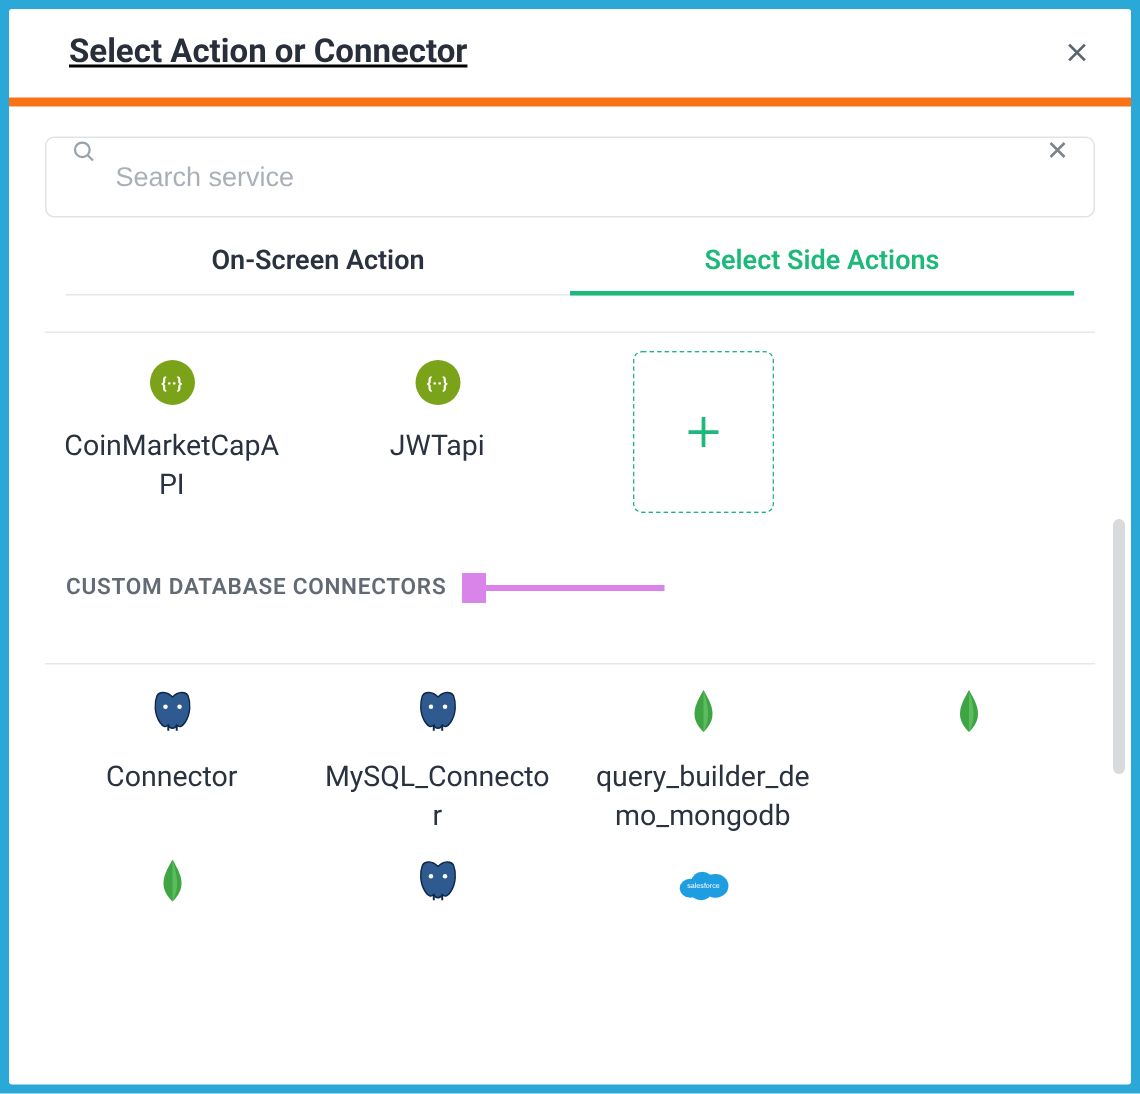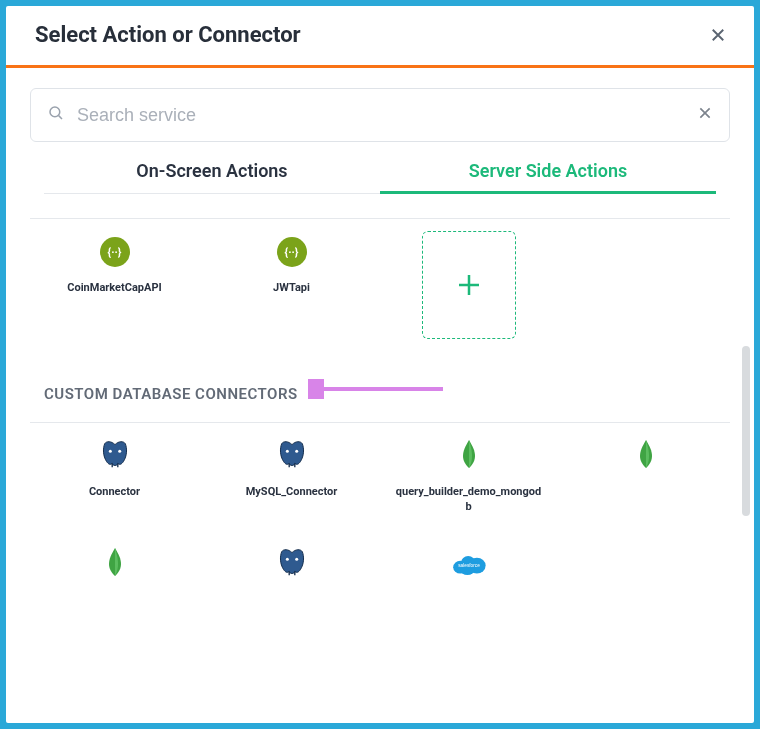--- a/index.html
+++ b/index.html
@@ -17,22 +17,23 @@
       height: 100%;
       border-radius: 2px;
       display: flex;
       flex-direction: column;
       overflow: hidden;
     }
     .modal-header {
       display: flex;
       justify-content: space-between;
       align-items: center;
-      padding: 16px 24px 18px 29px;
-      border-bottom: 3px solid #f97316;
+      padding: 16px 24px 18px 40px;
+      border-bottom: 6px solid #f97316;
+      text-decoration: underline;
     }
     .modal-title {
       font-size: 22px;
       font-weight: 700;
       color: #282f3a;
     }
     .close-x {
       width: 24px;
       height: 24px;
       display: flex;
@@ -46,21 +47,20 @@
     .body {
       flex: 1;
       overflow-y: auto;
       padding: 20px 24px 0 24px;
     }
     .search-row {
       border: 1px solid #dfe3e8;
       border-radius: 6px;
       height: 54px;
       display: flex;
-      align-items: center;
       padding: 0 16px;
       margin-bottom: 18px;
     }
     .search-icon { color: #9aa2ad; margin-right: 12px; }
     .search-icon svg { width: 18px; height: 18px; }
     .search-input {
       flex: 1;
       border: none;
       outline: none;
       font-size: 18px;
@@ -118,44 +118,43 @@
     }
     .cell-icon {
       width: 30px;
       height: 30px;
       margin-bottom: 14px;
       display: flex;
       align-items: center;
       justify-content: center;
     }
     .cell-label {
-      font-size: 11px;
+      font-size: 19px;
       color: #2a3240;
       line-height: 1.35;
       word-break: break-word;
       max-width: 150px;
-      font-weight: bold;
     }
     .add-tile {
       width: 94px;
       height: 108px;
       border: 1.5px dashed #1cb97a;
       border-radius: 6px;
       display: flex;
       align-items: center;
       justify-content: center;
       cursor: pointer;
       margin: -6px auto 0 auto;
     }
     .add-tile svg { width: 30px; height: 30px; color: #1cb97a; }
 
     .section-heading-row {
       display: flex;
-      align-items: flex-end;
-      margin: 22px 0 19px 14px;
+      align-items: flex-start;
+      margin: 22px 0 36px 14px;
     }
     .section-heading {
       font-size: 15px;
       letter-spacing: 0.5px;
       color: #626a76;
       font-weight: 600;
     }
     .arrow-anno {
       margin-left: 10px;
     }
@@ -210,22 +209,22 @@
       </span>
       <input class="search-input" type="text" placeholder="Search service" style="">
       <span class="clear-x">
         <svg viewBox="0 0 24 24" fill="none" stroke="currentColor" stroke-width="2.5">
               <path d="M5 5 L19 19 M19 5 L5 19"></path>
             </svg>
       </span>
     </div>
 
     <div class="tabs">
-      <div class="tab">On-Screen Actions</div>
-      <div class="tab active">Server Side Actions</div>
+      <div class="tab">On-Screen Action</div>
+      <div class="tab active">Select Side Actions</div>
     </div>
 
     <hr class="section-hr">
 
     <div class="grid">
       <div class="cell">
         <div class="cell-icon">
               <div class="round-badge">{··}</div>
             </div>
         <div class="cell-label">CoinMarketCapAPI</div>

